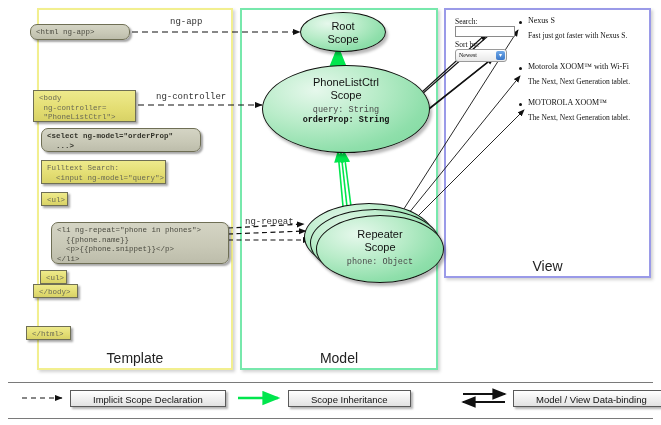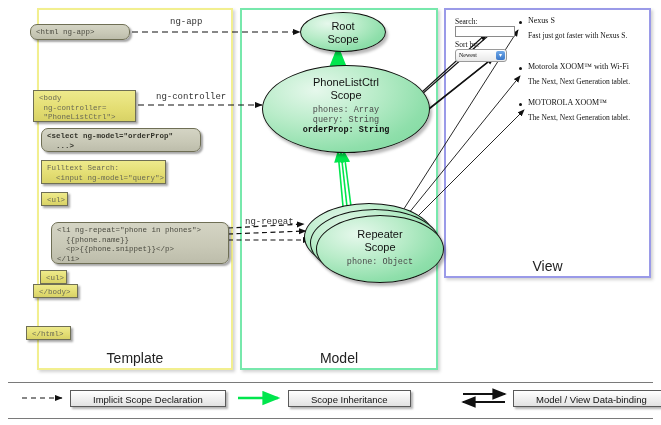--- a/index.html
+++ b/index.html
@@ -278,21 +278,20 @@
 
   <div class="scope" style="left:300px; top:12px; width:86px; height:40px; padding-top:7px;">
     <div class="title">Root</div>
     <div class="title">Scope</div>
   </div>
 
   <div class="scope" style="left:262px; top:65px; width:168px; height:88px; padding-top:10px;">
     <div class="title">PhoneListCtrl</div>
     <div class="title">Scope</div>
     <div class="props">
-      <div>phones: Array</div>
       <div>query: String</div>
       <div class="b">orderProp: String</div>
     </div>
   </div>
 
   <div class="scope-ghost" style="left:304px; top:203px; width:128px; height:66px;"></div>
   <div class="scope-ghost" style="left:310px; top:209px; width:128px; height:66px;"></div>
   <div class="scope" style="left:316px; top:215px; width:128px; height:68px; padding-top:12px;">
     <div class="title">Repeater</div>
     <div class="title">Scope</div>

